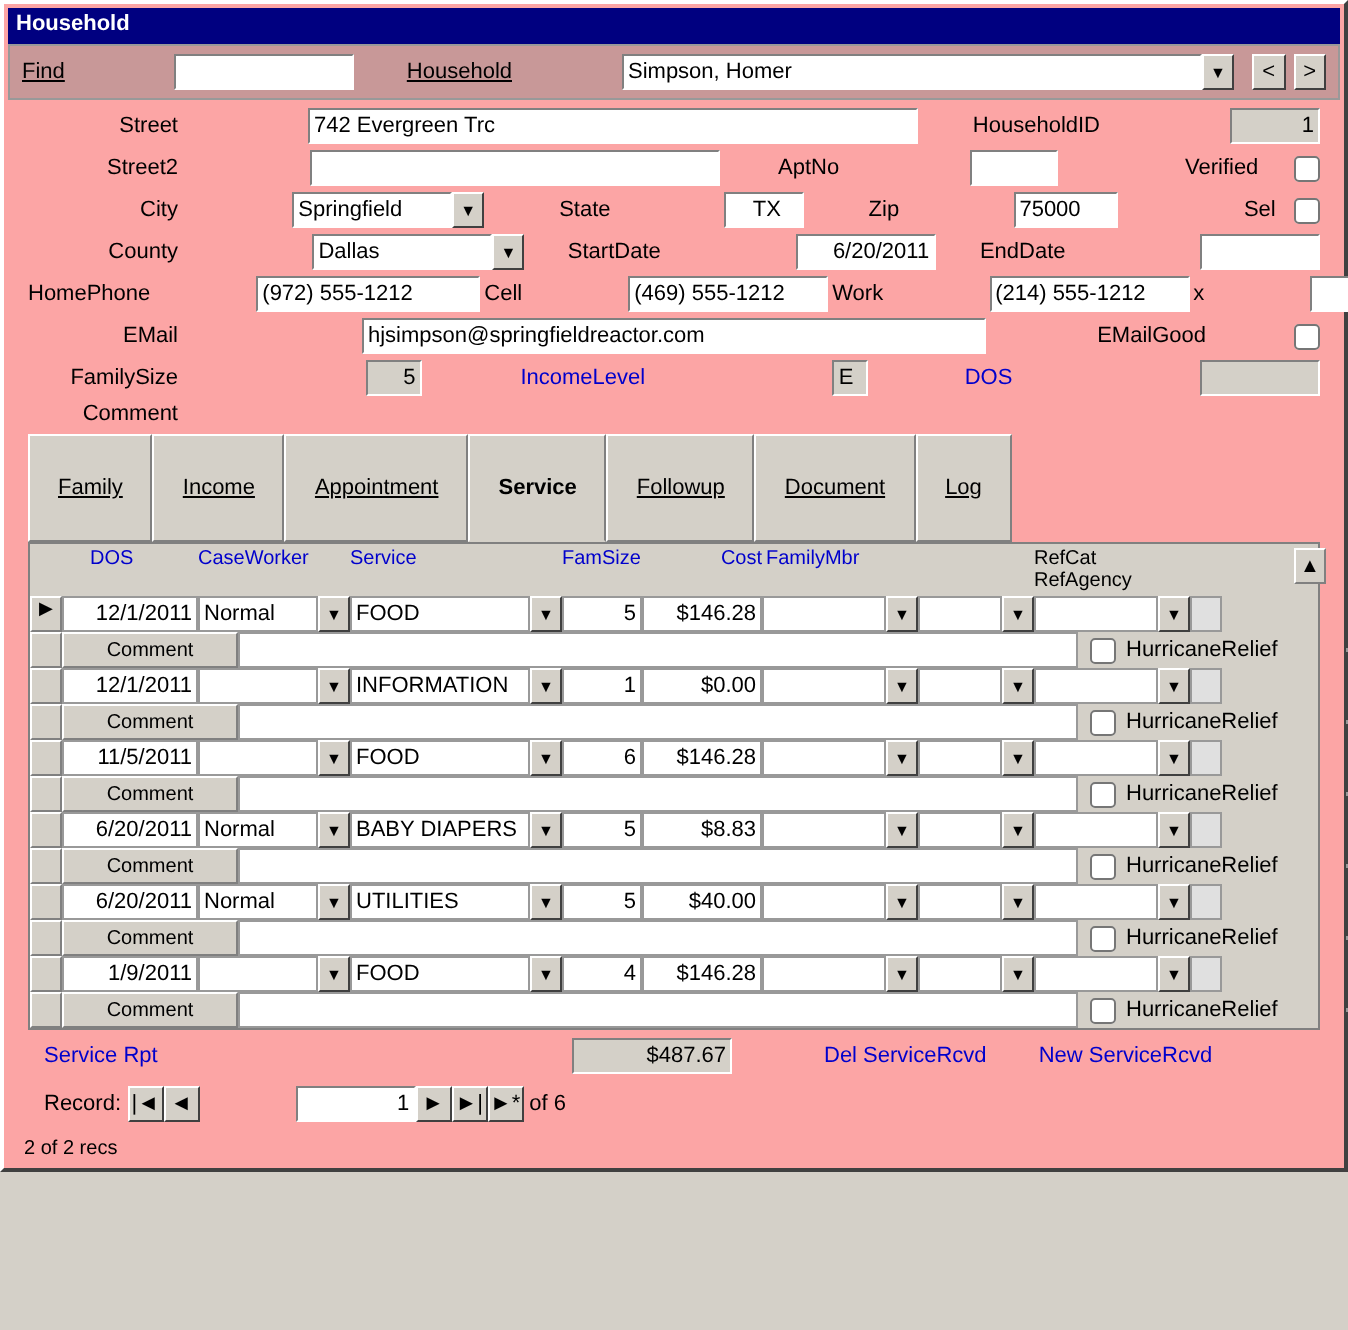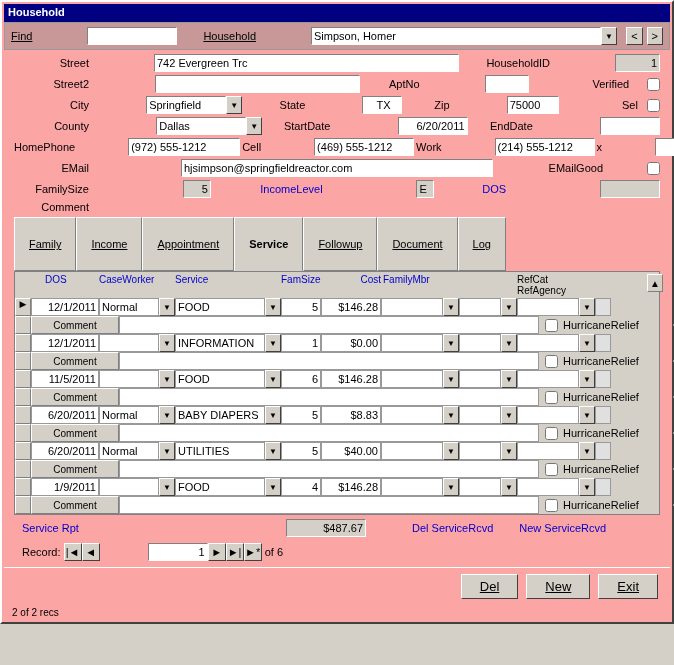--- a/index.html
+++ b/index.html
@@ -463,19 +463,14 @@
       <button class="btn btn-small">◄</button>
       <input type="text" style="width: 60px; text-align: right;" value="1">
       <button class="btn btn-small">►</button>
       <button class="btn btn-small">►|</button>
       <button class="btn btn-small">►*</button>
       &nbsp;<span>of</span>&nbsp;
       <span>6</span>
     </div>
   </div>
 
-  <div class="footer-btns">
-    <button class="btn"><span style="text-decoration:underline">Del</span></button>
-    <button class="btn"><span style="text-decoration:underline">New</span></button>
-    <button class="btn"><span style="text-decoration:underline">Exit</span></button>
-  </div>
   <div class="status">2 of 2 recs</div>
 </div>
 
 </body></html>

